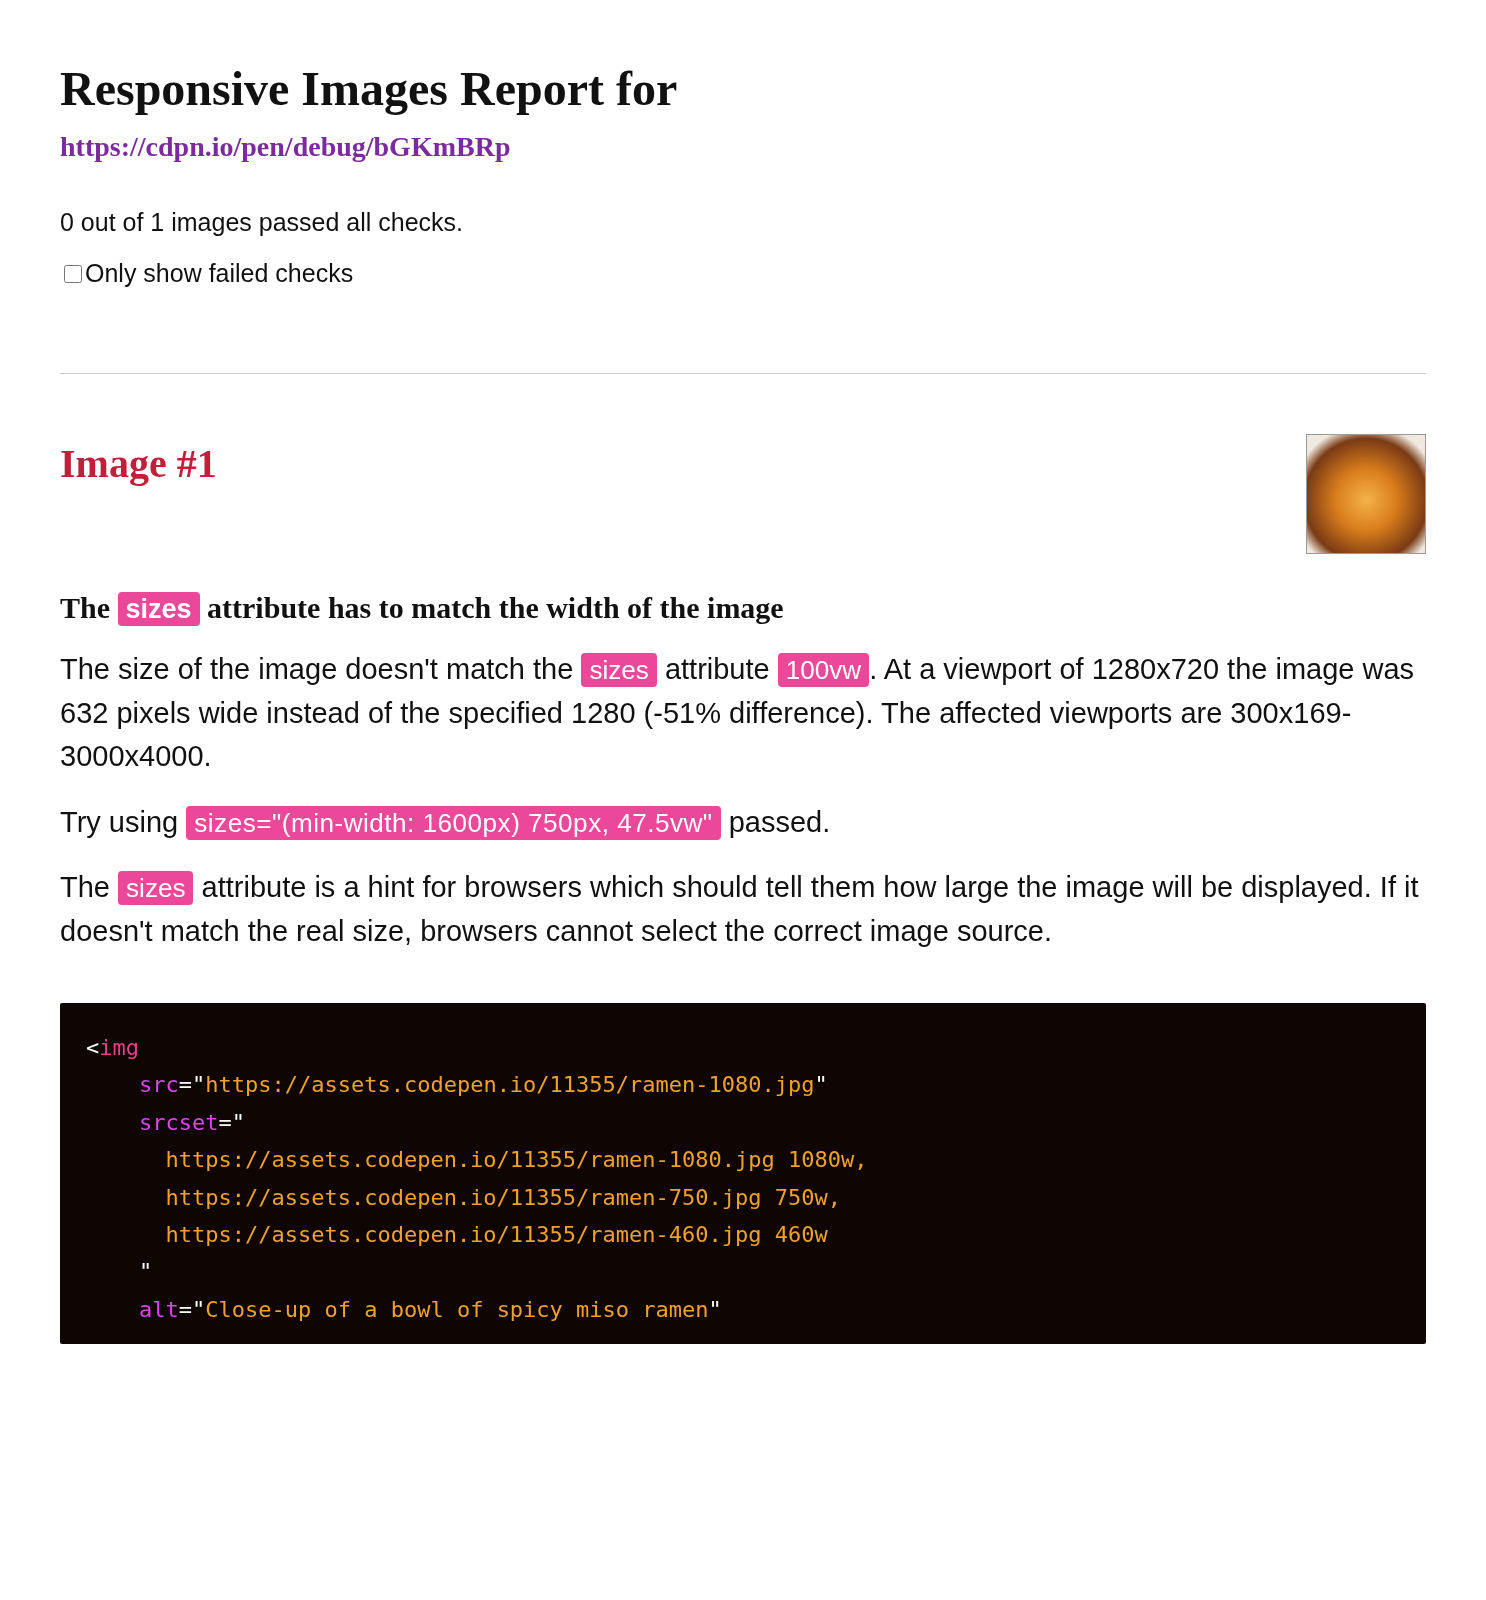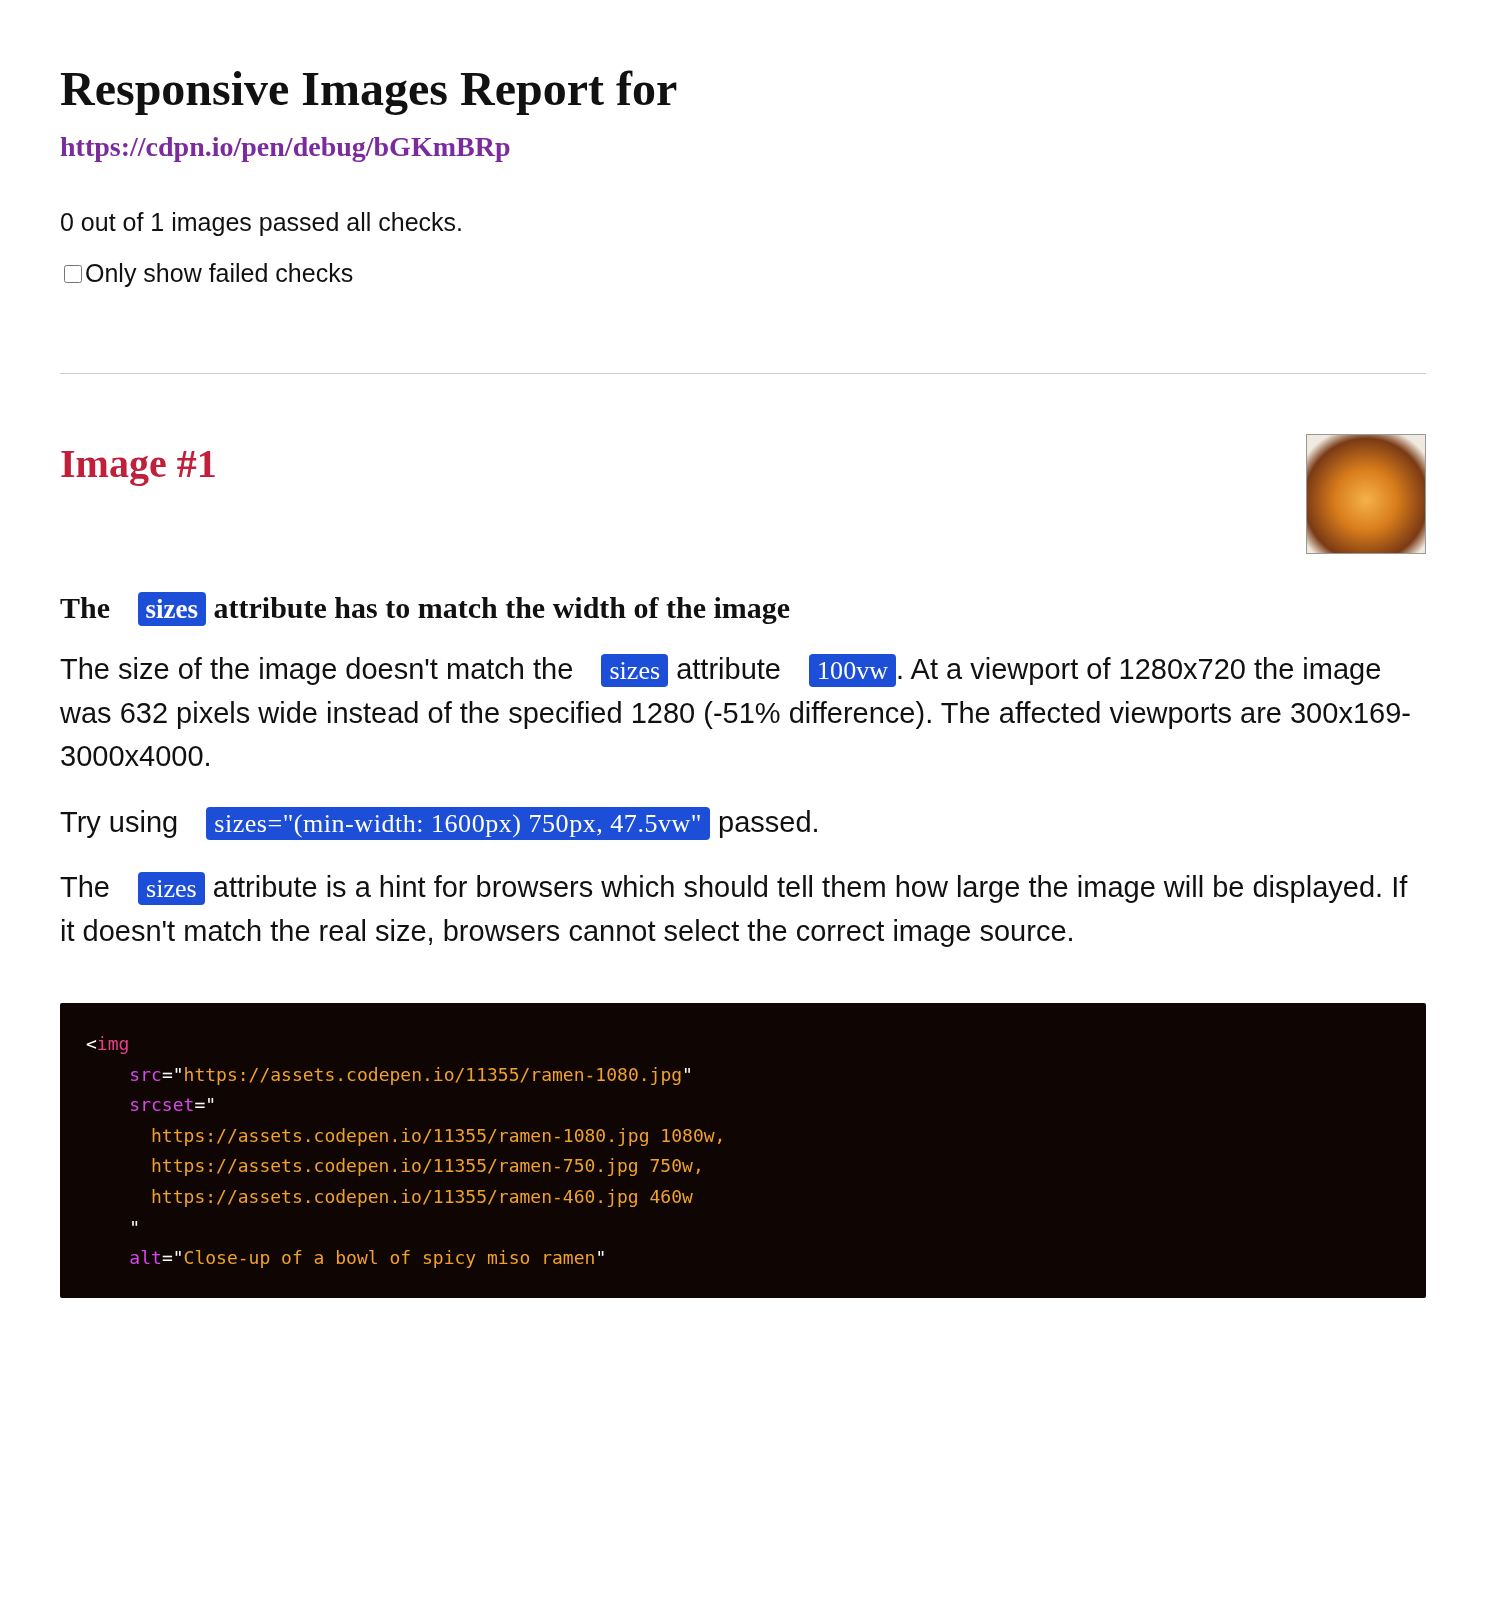--- a/index.html
+++ b/index.html
@@ -71,38 +71,37 @@
     font-weight: 700;
     font-size: 30px;
     margin: 34px 0 20px 0;
     line-height: 1.35;
   }
   p.body {
     font-size: 29px;
     margin: 0 0 22px 0;
   }
   code.chip {
-    background: #1d4ed8;
+    background: #ec4899;
     color: #fff;
-    font-family: Liberation Serif, serif;
+    font-family: Liberation Sans, sans-serif;
     font-size: 0.9em;
     padding: 2px 8px;
     border-radius: 4px;
     white-space: nowrap;
-    margin-left: 20px;
   }
   code.chip-wide {
     letter-spacing: 0.5px;
   }
   .codeblock {
     background: #0f0503;
     color: #fff;
     font-family: "Menlo", "Consolas", monospace;
-    font-size: 18px;
-    padding: 26px 26px 24px 26px;
+    font-size: 22px;
+    padding: 26px 26px 16px 26px;
     margin-top: 50px;
     border-radius: 2px;
     line-height: 1.7;
     overflow: hidden;
   }
   .codeblock .line { white-space: pre; }
   .tok-punct { color: #ffffff; }
   .tok-tag   { color: #e83e8c; }
   .tok-attr  { color: #d946ef; }
   .tok-str   { color: #f0a12c; }

